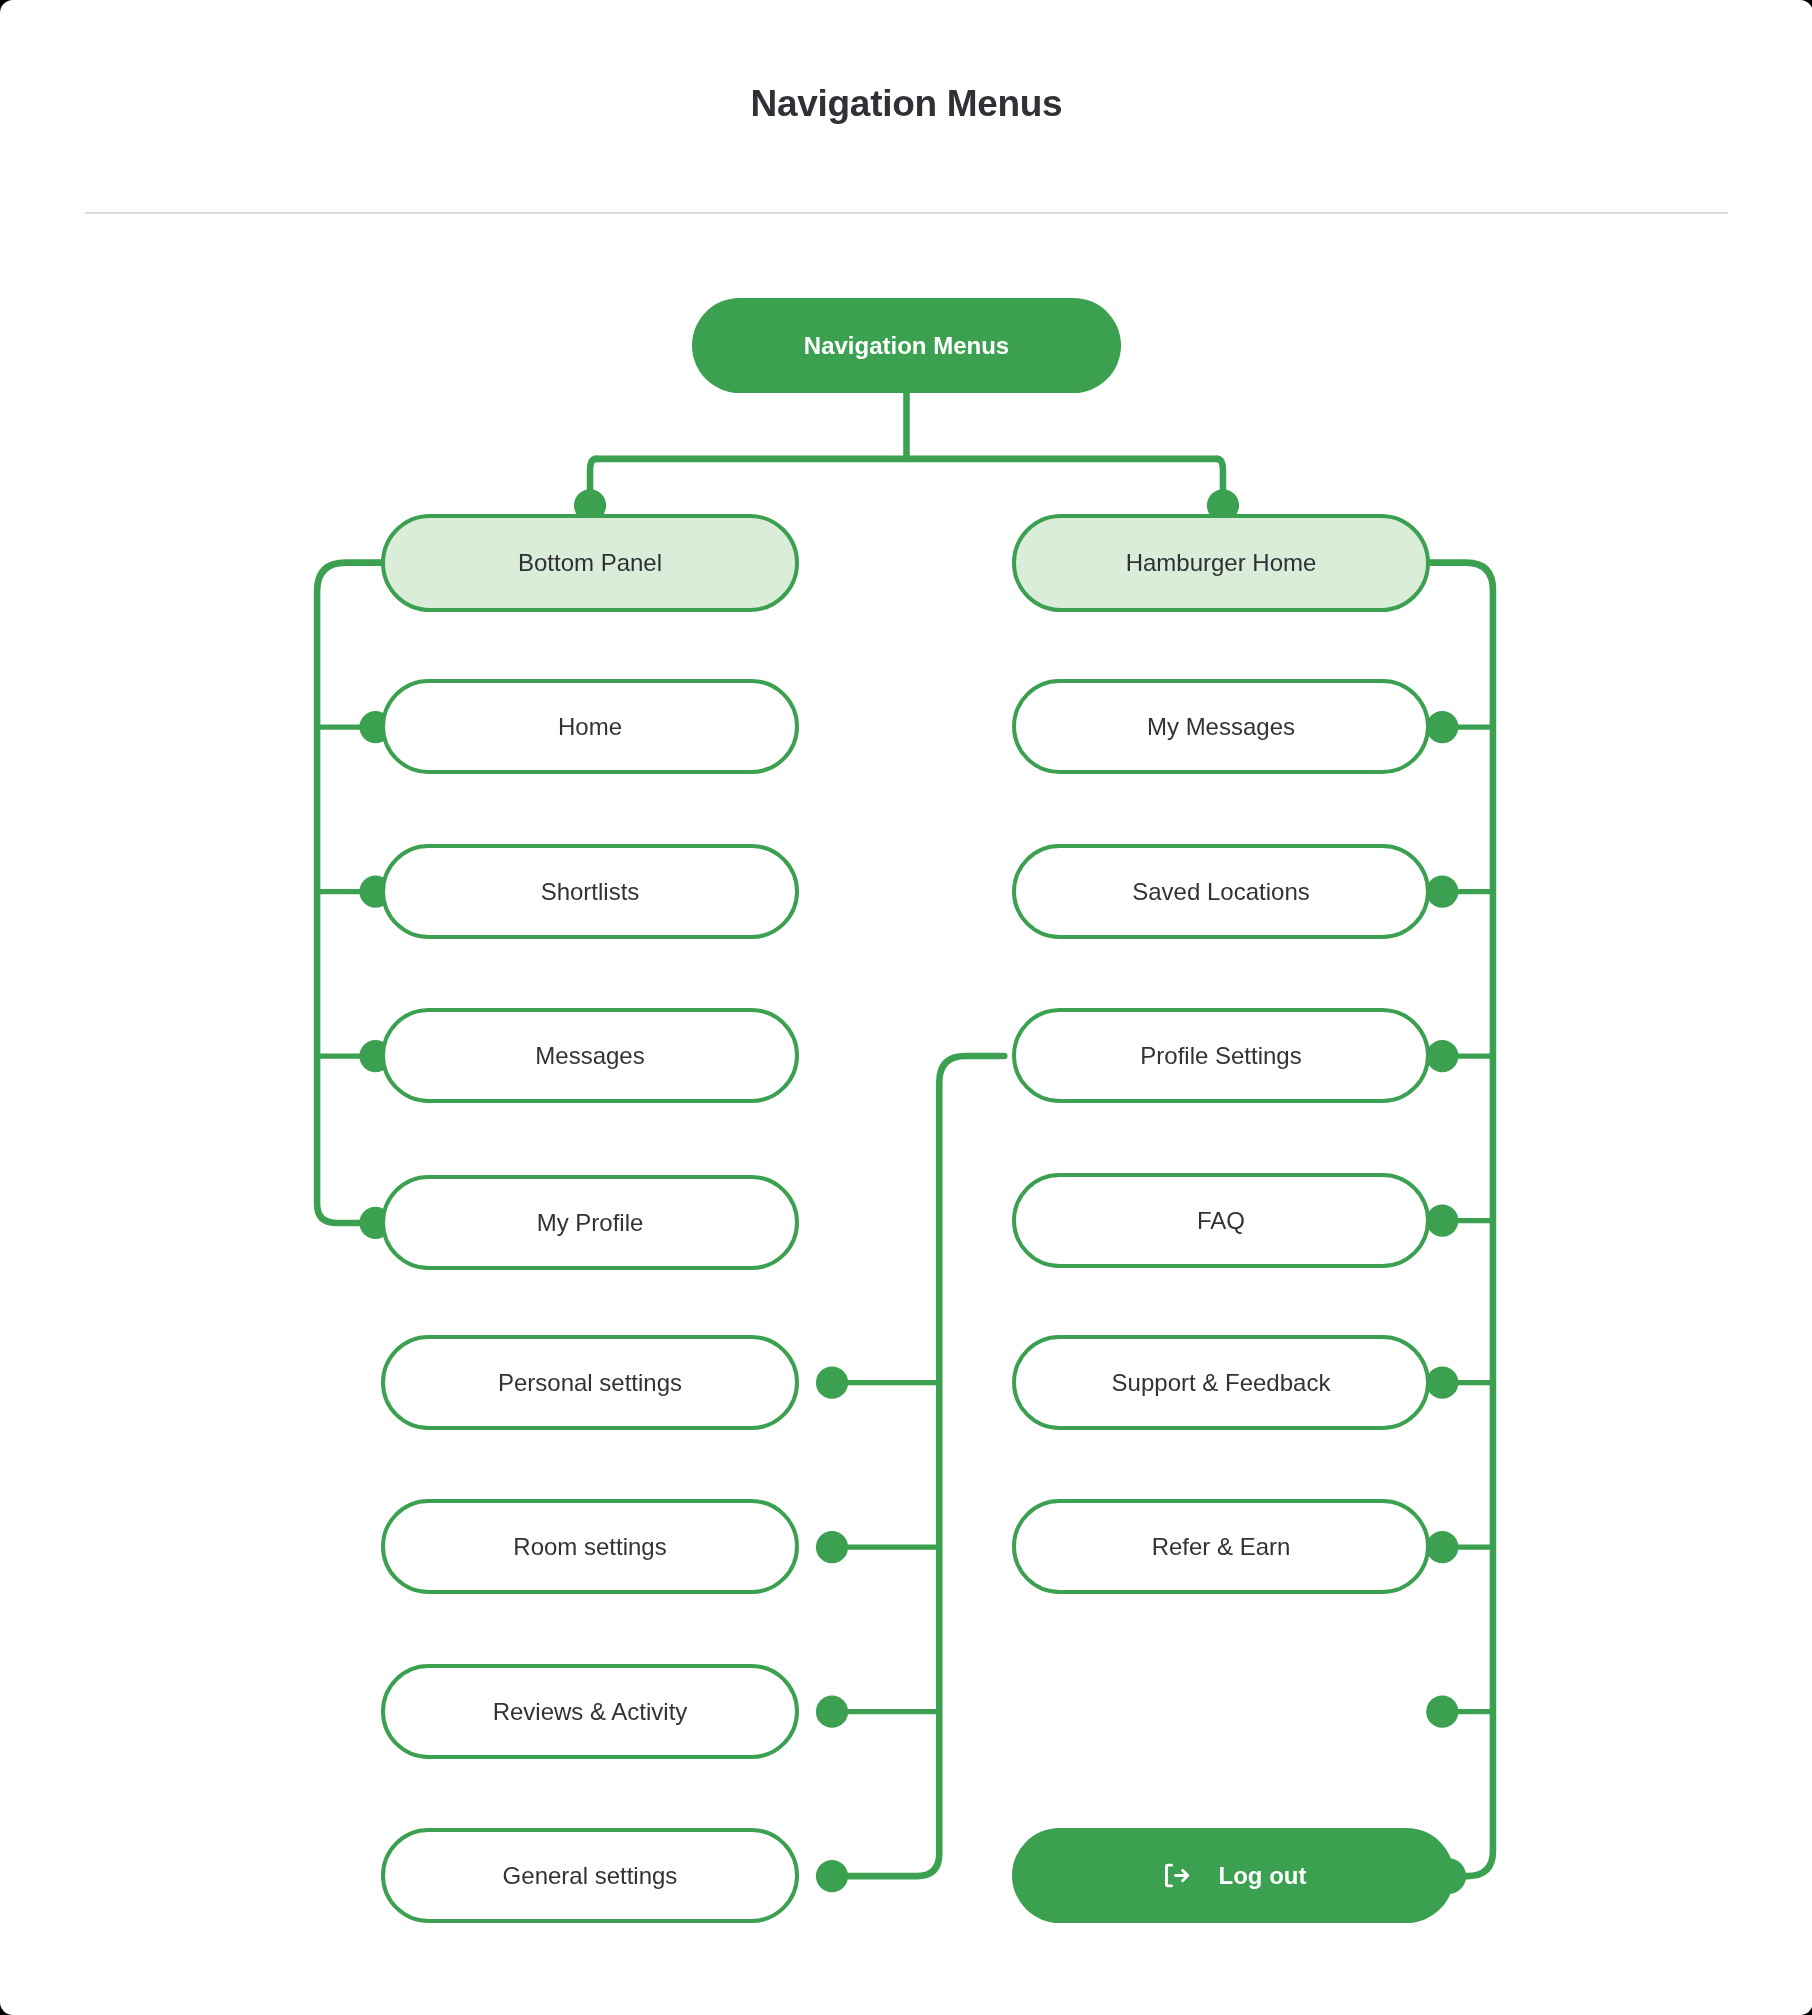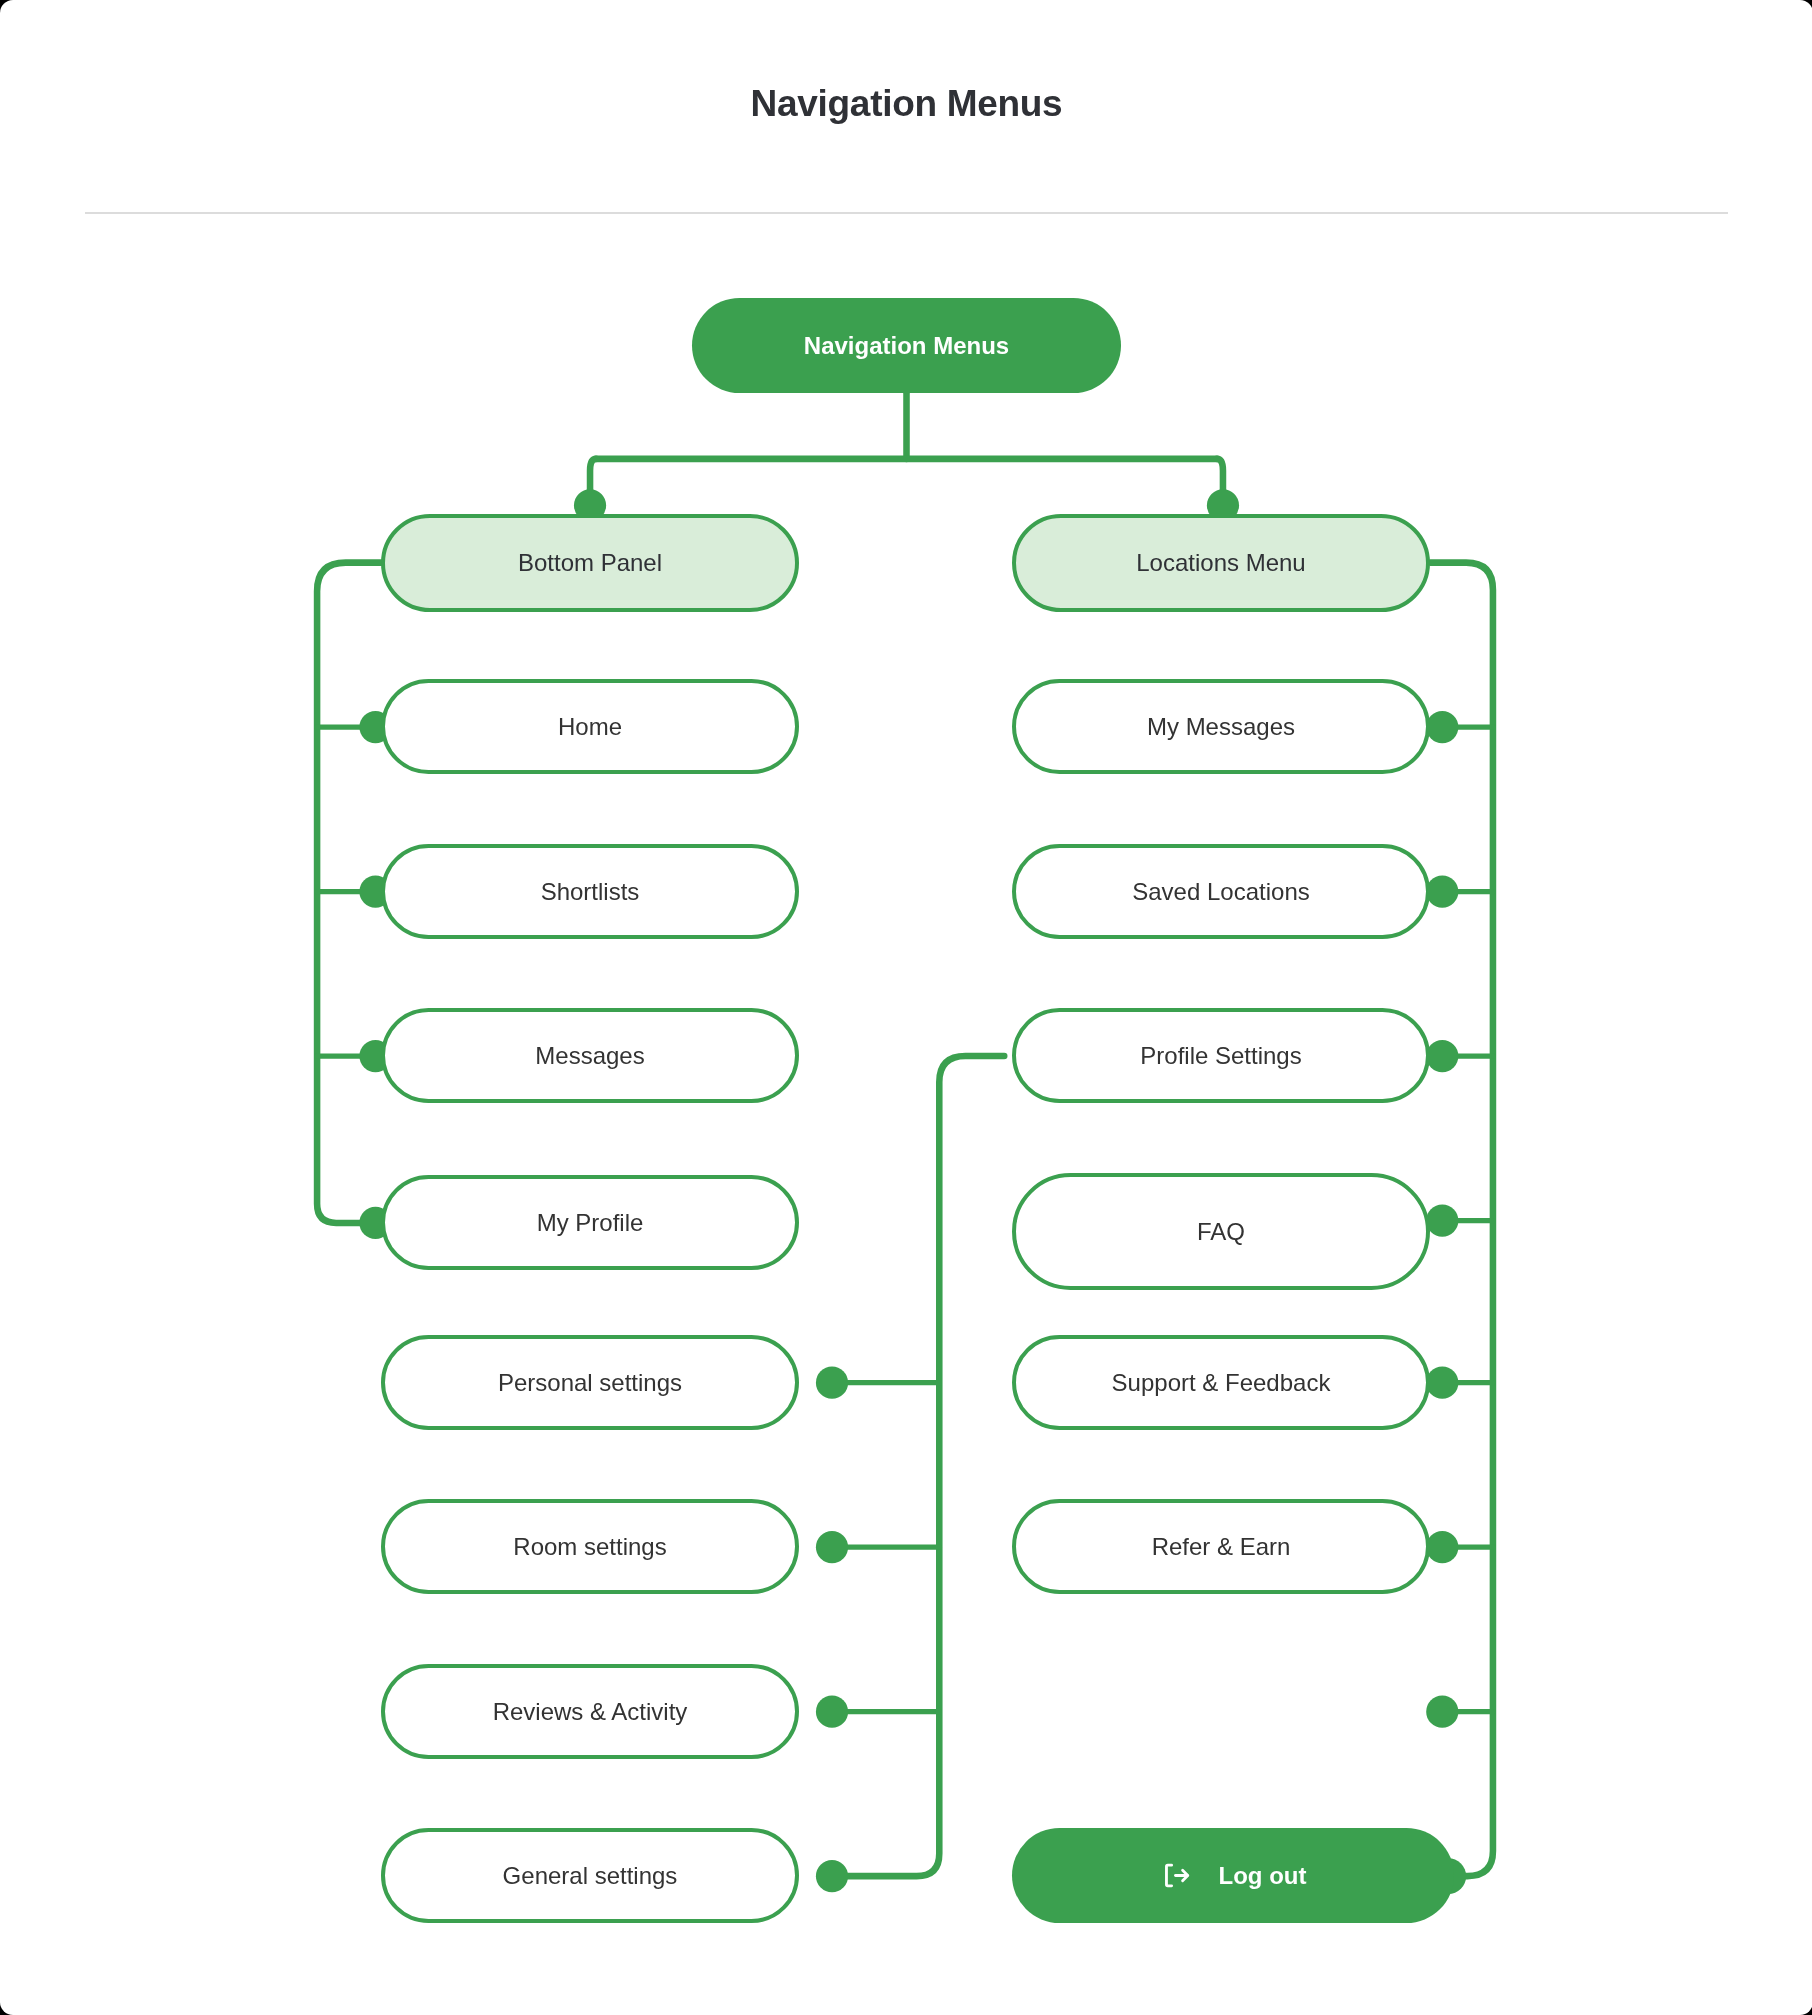--- a/index.html
+++ b/index.html
@@ -154,21 +154,21 @@
 
   <div class="node root" style="left:692px; top:298px; width:429px; height:95px;">
     <span>Navigation Menus</span>
   </div>
 
   <div class="node branch" style="left:381px; top:514px; width:418px; height:98px;">
     <span>Bottom Panel</span>
   </div>
 
   <div class="node branch" style="left:1012px; top:514px; width:418px; height:98px;">
-    <span>Locations Menu</span>
+    <span>Hamburger Home</span>
   </div>
 
   <div class="node leaf" style="left:381px; top:679px; width:418px; height:95px;text-align:center;">
     <span>Home</span>
   </div>
   <div class="node leaf" style="left:381px; top:844px; width:418px; height:95px;">
     <span>Shortlists</span>
   </div>
   <div class="node leaf" style="left:381px; top:1008px; width:418px; height:95px;">
     <span>Messages</span>
@@ -192,21 +192,21 @@
 
   <div class="node leaf" style="left:1012px; top:679px; width:418px; height:95px;">
     <span>My Messages</span>
   </div>
   <div class="node leaf" style="left:1012px; top:844px; width:418px; height:95px;">
     <span>Saved Locations</span>
   </div>
   <div class="node leaf" style="left:1012px; top:1008px; width:418px; height:95px;">
     <span>Profile Settings</span>
   </div>
-  <div class="node leaf" style="left:1012px; top:1173px; width:418px; height:117px;">
+  <div class="node leaf" style="left:1012px; top:1173px; width:418px; height:95px;">
     <span>FAQ</span>
   </div>
   <div class="node leaf" style="left:1012px; top:1335px; width:418px; height:95px;">
     <span>Support &amp; Feedback</span>
   </div>
   <div class="node leaf" style="left:1012px; top:1499px; width:418px; height:95px;">
     <span>Refer &amp; Earn</span>
   </div>
 
   <div class="node action" style="left:1012px; top:1828px; width:442px; height:95px;">

